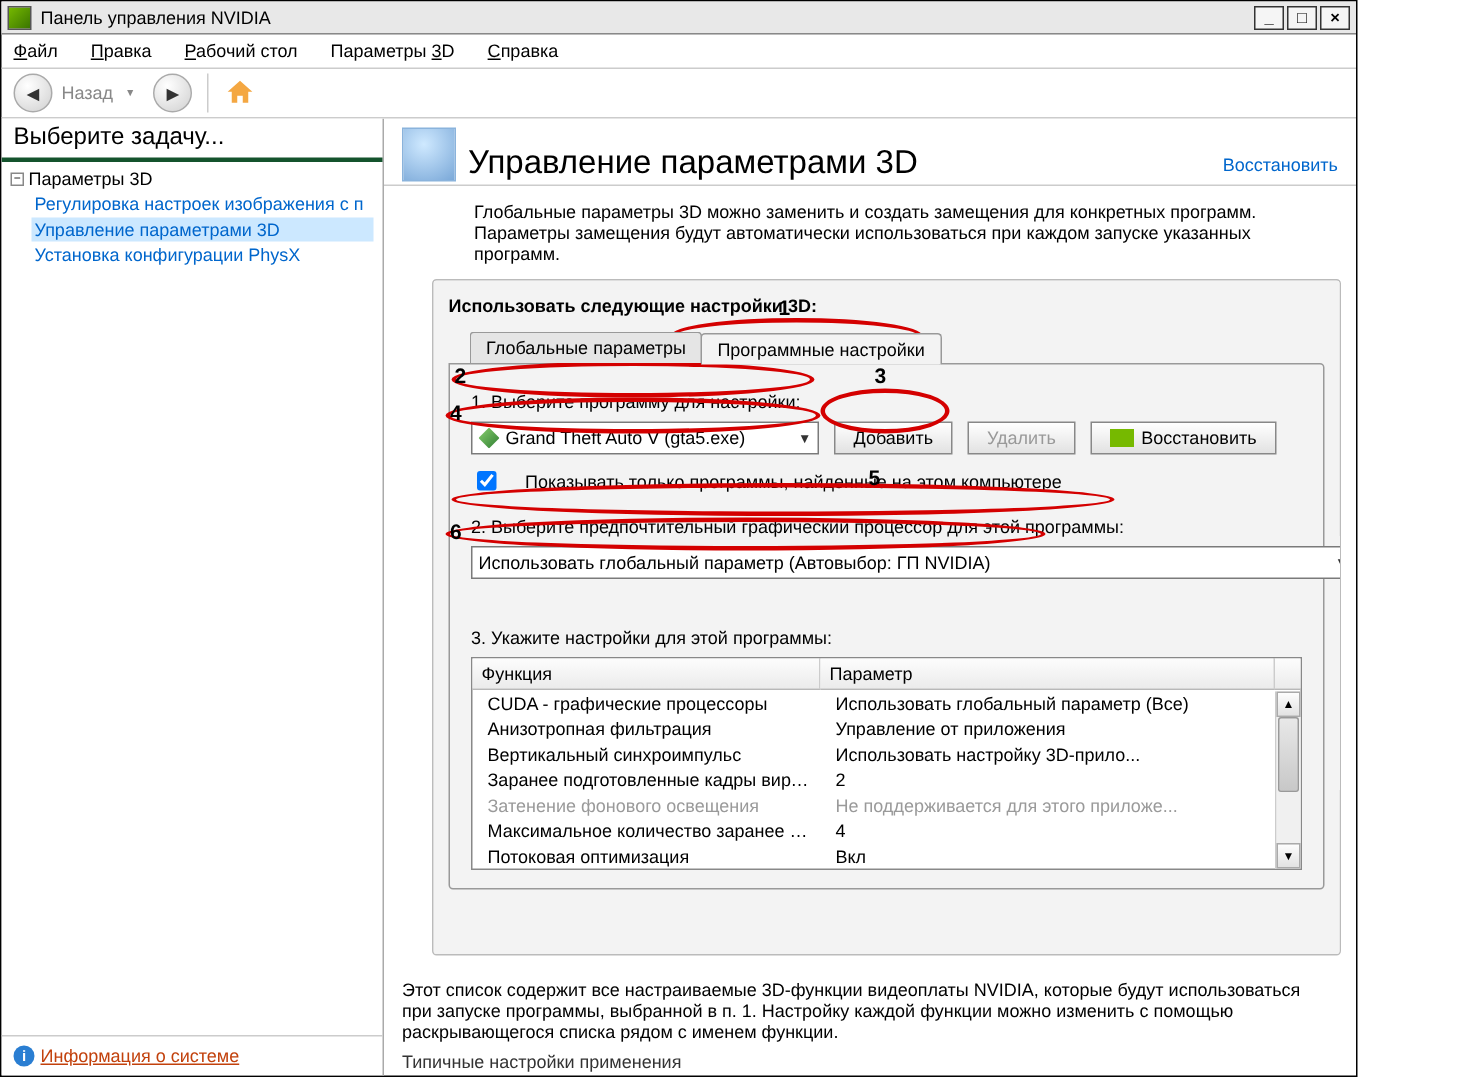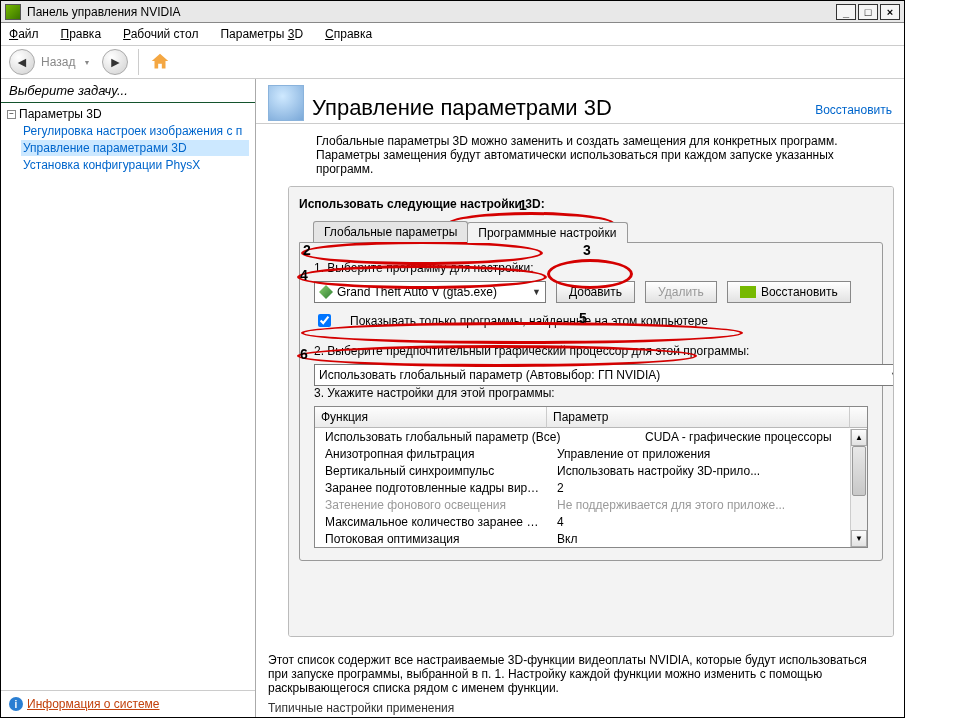--- a/index.html
+++ b/index.html
@@ -15,21 +15,21 @@
 .menubar span u { text-decoration: underline; }
 .toolbar { height: 34px; border-top: 1px solid #ccc; border-bottom: 1px solid #ccc; display: flex; align-items: center; padding: 0 8px; gap: 6px; }
 .navbtn { width: 26px; height: 26px; border-radius: 50%; background: radial-gradient(circle at 35% 30%, #fff, #d0d0d0); border: 1px solid #aaa; display: flex; align-items: center; justify-content: center; color: #333; font-size: 14px; }
 .navlabel { font-size: 12px; color: #888; }
 .navdrop { font-size: 7px; color: #888; margin: 0 6px 0 2px; }
 .sep { width: 1px; height: 26px; background: #ccc; margin: 0 4px; }
 .home-icon { width: 22px; height: 22px; }
 .home-icon svg { width: 22px; height: 22px; }
 .body { flex: 1; display: flex; overflow: hidden; }
 .sidebar { width: 255px; background: #fff; border-right: 1px solid #aaa; display: flex; flex-direction: column; }
-.side-top { padding: 4px 8px; font-size: 13px; border-bottom: 1px solid #14532d; font-style: italic; }
+.side-top { padding: 4px 8px; font-size: 16px; border-bottom: 3px solid #14532d; }
 .tree { flex: 1; padding: 4px 6px; overflow: auto; font-size: 12px; }
 .tree-root { display: flex; align-items: center; gap: 3px; }
 .tree-toggle { width: 9px; height: 9px; border: 1px solid #888; display: inline-flex; align-items: center; justify-content: center; font-size: 8px; line-height: 8px; }
 .tree-children { margin-left: 14px; margin-top: 2px; }
 .tree-item { color: #0066cc; padding: 1px 2px; cursor: pointer; white-space: nowrap; overflow: hidden; text-overflow: ellipsis; margin-bottom: 1px; position: relative; }
 .tree-item::before { content: ""; width: 4px; height: 1px; background: #aaa; position: absolute; left: -8px; top: 8px; }
 .tree-item.selected { background: #cce8ff; }
 .side-bottom { padding: 6px 8px; border-top: 1px solid #ccc; display: flex; align-items: center; gap: 4px; }
 .side-bottom a { color: #c2410c; text-decoration: underline; cursor: pointer; }
 .info-icon { width: 14px; height: 14px; border-radius: 50%; background: #2a7ed2; color: #fff; display: inline-flex; align-items: center; justify-content: center; font-size: 10px; font-weight: bold; }
@@ -176,31 +176,31 @@
               <input type="checkbox" checked="" style="">
               <span>Показывать только программы, найденные на этом компьютере</span>
             </label>
 
             <div class="label" style="margin-top:14px">2. Выберите предпочтительный графический процессор для этой программы:</div>
             <div class="combo combo-wide">
               <span class="txt">Использовать глобальный параметр (Автовыбор: ГП NVIDIA)</span>
               <span class="arr">▼</span>
             </div>
 
-            <div class="label" style="margin-top:0">3. Укажите настройки для этой программы:</div>
+            <div class="label" style="margin-top:32px">3. Укажите настройки для этой программы:</div>
             <div class="table-wrap" style="position:relative;">
               <div class="thead">
                 <div class="th c1">Функция</div>
                 <div class="th c2">Параметр</div>
                 <div class="th scroll"></div>
               </div>
               <div class="tbody" id="tbody">
                     <div class="tr">
+                      <div class="td c1">CUDA - графические процессоры</div>
                       <div class="td c2">Использовать глобальный параметр (Все)</div>
-                      <div class="td c1">CUDA - графические процессоры</div>
                     </div>
                     <div class="tr">
                       <div class="td c1">Анизотропная фильтрация</div>
                       <div class="td c2">Управление от приложения</div>
                     </div>
                     <div class="tr">
                       <div class="td c1">Вертикальный синхроимпульс</div>
                       <div class="td c2">Использовать настройку 3D-прило...</div>
                     </div>
                     <div class="tr">

